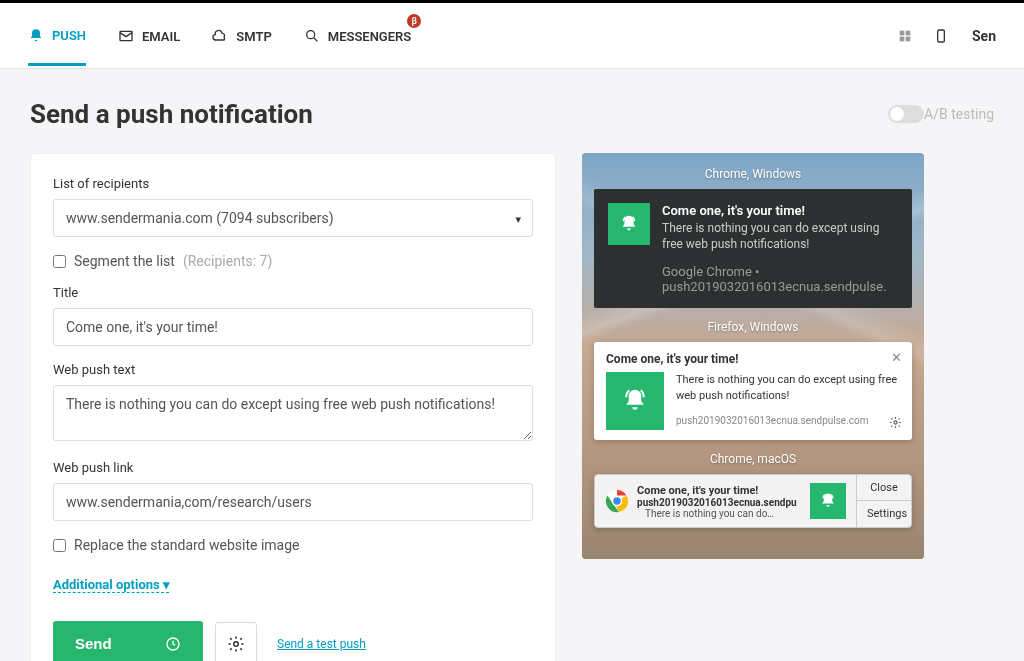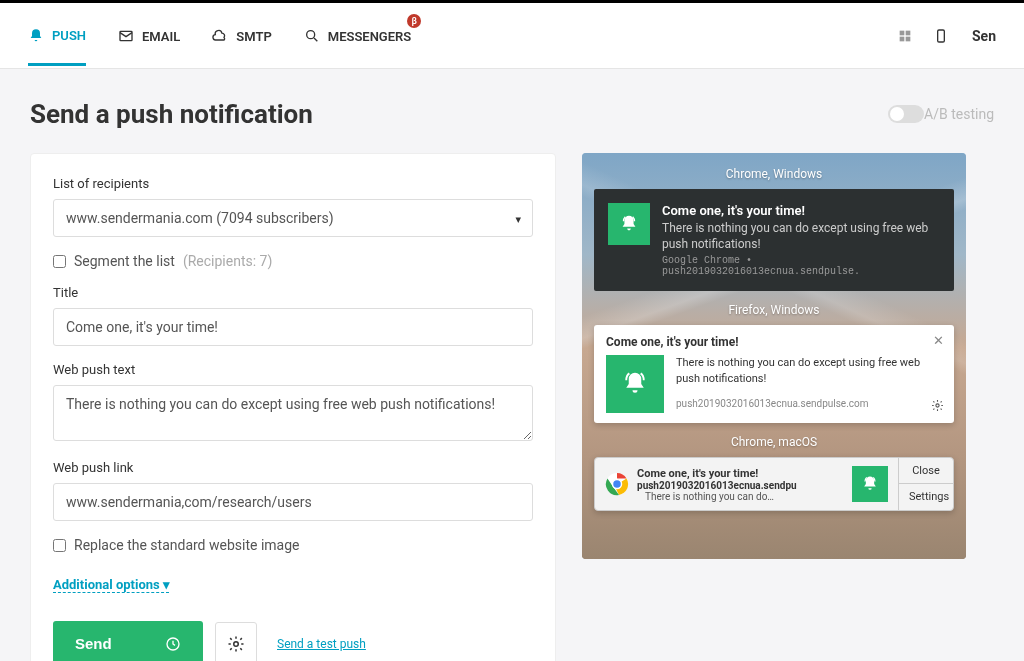--- a/index.html
+++ b/index.html
@@ -151,21 +151,21 @@
     }
     .test-push-link {
       color: #009fc1;
       font-size: 12px;
       text-decoration: underline;
       cursor: pointer;
       margin-left: 8px;
     }
 
     .preview-panel {
-      width: 384px;
+      width: 342px;
       height: 406px;
       background: linear-gradient(180deg, #a4c5e0 0%, #8ca7c0 20%, #a58b7a 50%, #9e8673 80%, #8b7865 100%);
       border-radius: 4px;
       padding: 12px;
       position: relative;
       overflow: hidden;
     }
     .mountain-bg {
       position: absolute;
       inset: 0;
@@ -196,21 +196,21 @@
       width: 42px;
       height: 42px;
       background: #27b66e;
       display: flex;
       align-items: center;
       justify-content: center;
       flex-shrink: 0;
     }
     .chrome-win .ntitle { color: #fff; font-size: 13px; font-weight: 600; margin-bottom: 2px; }
     .chrome-win .nbody { color: #ccc; font-size: 12px; line-height: 1.35; }
-    .chrome-win .nsource { color: #999; font-size: 10px; margin-top: 3px; font-family: Liberation Mono, monospace; }
+    .chrome-win .nsource { color: #999; font-size: 13px; margin-top: 12px; }
 
     .firefox-win {
       background: #fff;
       border-radius: 3px;
       padding: 10px 12px;
       margin-bottom: 12px;
       box-shadow: 0 2px 6px rgba(0,0,0,0.2);
       position: relative;
     }
     .firefox-win .ntitle { font-weight: 700; font-size: 12px; }

